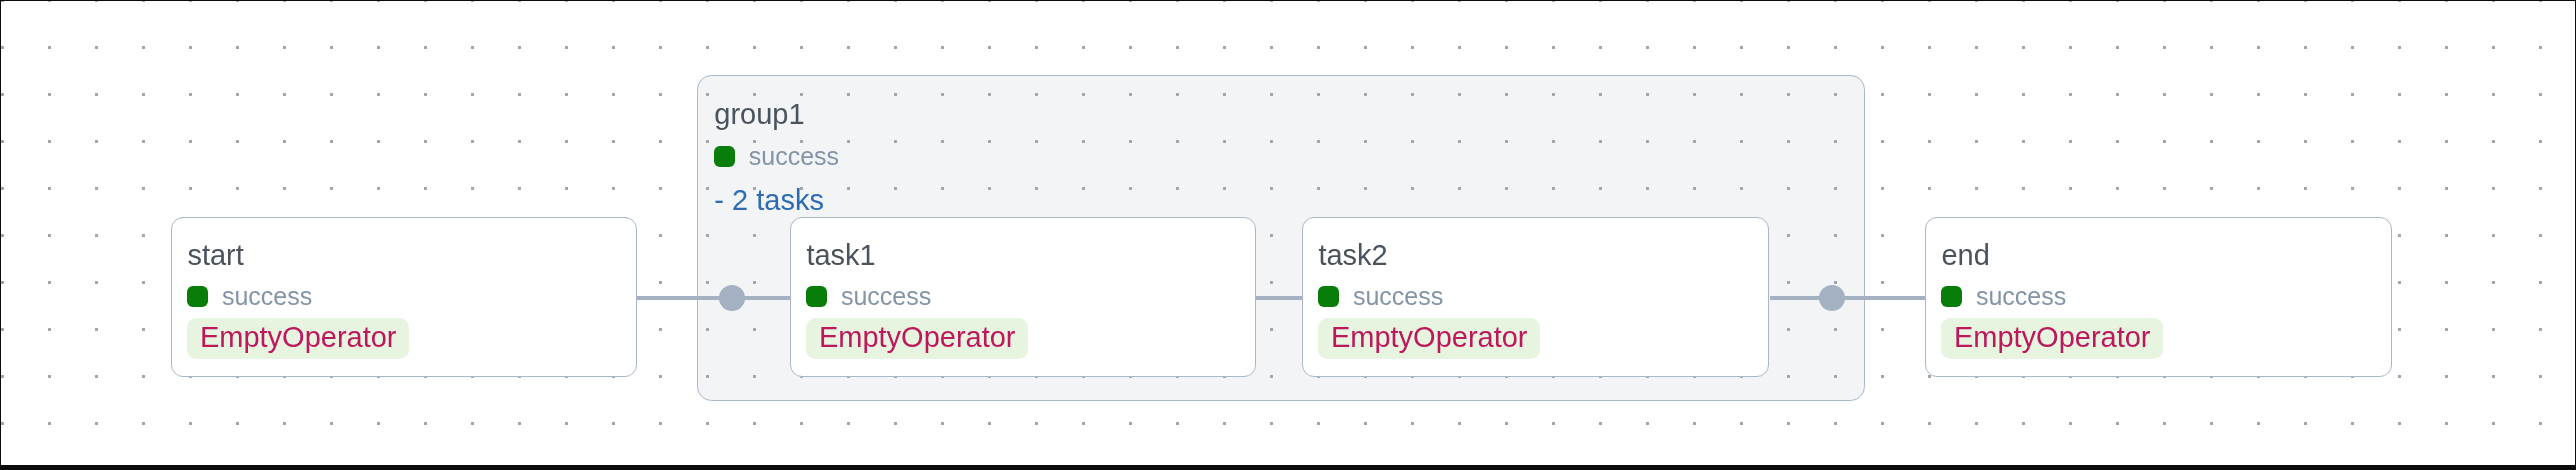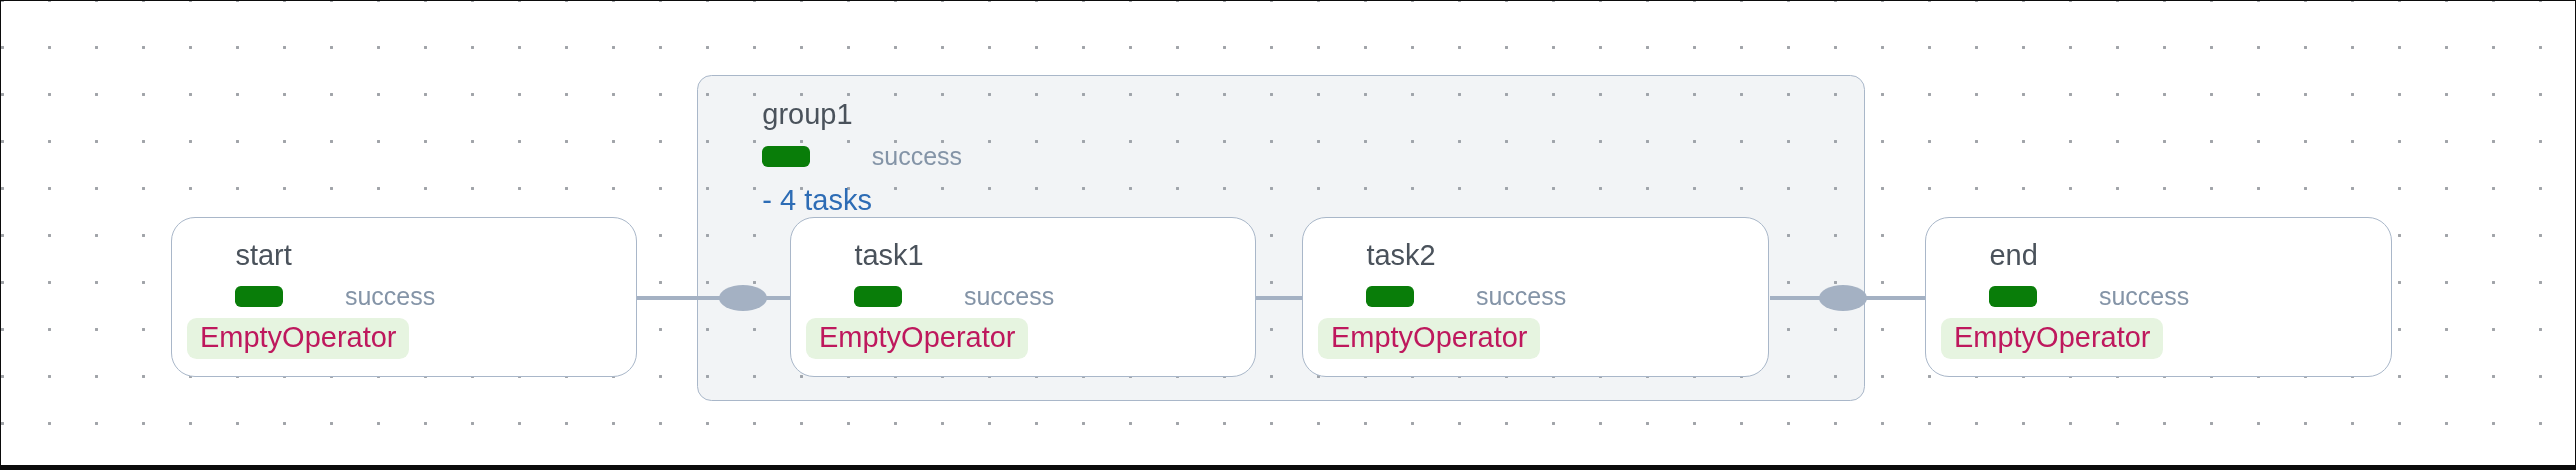--- a/index.html
+++ b/index.html
@@ -1,16 +1,16 @@
 <!DOCTYPE html>
 <html><head>
 <meta charset="utf-8">
 <style>
   html, body { margin: 0; padding: 0; background: #ffffff; }
-  * { box-sizing: border-box; padding-left: 48px; }
+  * { box-sizing: border-box; }
 
   #canvas {
     position: relative;
     width: 2576px;
     height: 471px;
     overflow: hidden;
     font-family: "Liberation Sans", "DejaVu Sans", sans-serif;
     background-color: #ffffff;
     background-image: radial-gradient(circle, rgba(110,115,122,0.65) 1.4px, rgba(110,115,122,0) 1.6px);
     background-size: 47px 47px;
@@ -52,21 +52,21 @@
     display: inline-block;
   }
 
   
   .task-node {
     position: absolute;
     top: 217px;
     width: 467px; height: 160px;
     background: #ffffff;
     border: 1.9px solid #a9b7c9;
-    border-radius: 24px;
+    border-radius: 12px;
     padding: 19px 15.4px 0 15.4px;
     z-index: 4;
   }
   #node-start { left: 171px; width: 466px; }
   #node-task1 { left: 790px; width: 466px; }
   #node-task2 { left: 1302px; }
   #node-end   { left: 1925px; }
 
   .node-title {
     font-size: 29px;
@@ -137,21 +137,21 @@
   <div class="edge" id="edge-group-end"></div>
   <div class="join-dot" id="join-in"></div>
   <div class="join-dot" id="join-out"></div>
 
   <div class="group-node">
     <div class="group-title">group1</div>
     <div class="status-row">
       <span class="status-square"></span>
       <span class="status-label">success</span>
     </div>
-    <span class="group-link">- 4 tasks</span>
+    <span class="group-link">- 2 tasks</span>
   </div>
 
   <div class="task-node" id="node-start">
     <div class="node-title">start</div>
     <div class="status-row">
       <span class="status-square"></span>
       <span class="status-label">success</span>
     </div>
     <span class="operator-pill">EmptyOperator</span>
   </div>

